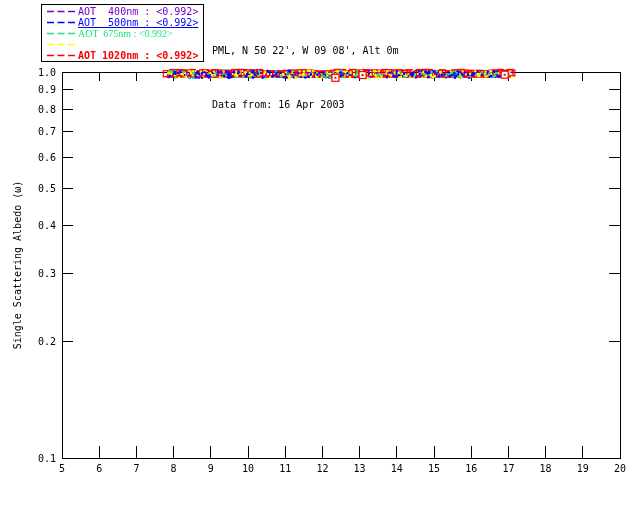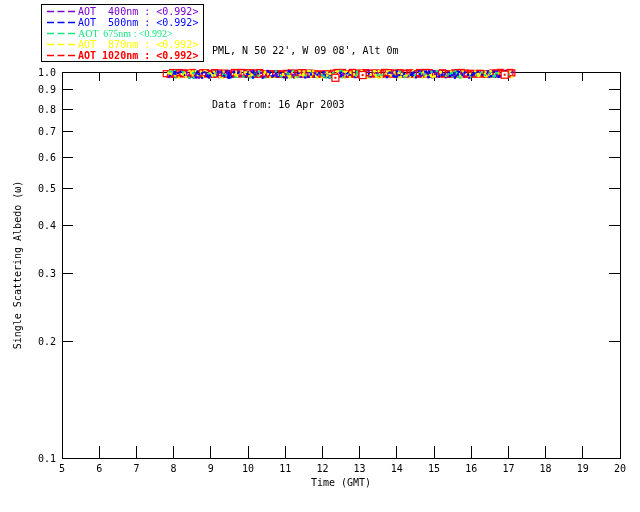--- a/index.html
+++ b/index.html
@@ -27,33 +27,32 @@
       <div class="legend-row">
         <svg class="legend-dash" width="33" height="11">
           <line x1="2" y1="5.5" x2="31" y2="5.5" stroke="#7700CC" stroke-width="1.5" stroke-dasharray="7 3.5"></line>
         </svg>
         <span class="legend-label" style="color: rgb(119, 0, 204);">AOT  400nm : &lt;0.992&gt;</span>
       </div>
       <div class="legend-row">
         <svg class="legend-dash" width="33" height="11">
           <line x1="2" y1="5.5" x2="31" y2="5.5" stroke="#0000FF" stroke-width="1.5" stroke-dasharray="7 3.5"></line>
         </svg>
-        <span class="legend-label" style="color: rgb(0, 0, 255);">AOT  500nm : &lt;0.992&gt;</span>
+        <span class="legend-label" style="color: rgb(0, 0, 255); text-decoration: underline;">AOT  500nm : &lt;0.992&gt;</span>
       </div>
       <div class="legend-row">
         <svg class="legend-dash" width="33" height="11">
           <line x1="2" y1="5.5" x2="31" y2="5.5" stroke="#16E683" stroke-width="1.5" stroke-dasharray="7 3.5"></line>
         </svg>
         <span class="legend-label" style="color: rgb(22, 230, 131); font-family: Liberation Serif, serif;">AOT  675nm : &lt;0.992&gt;</span>
       </div>
       <div class="legend-row">
         <svg class="legend-dash" width="33" height="11">
           <line x1="2" y1="5.5" x2="31" y2="5.5" stroke="#FFFF00" stroke-width="1.5" stroke-dasharray="7 3.5"></line>
         </svg>
-        <span class="legend-label" style="color: rgb(255, 255, 0);">AOT  870nm : &lt;0.992&gt;</span>
       </div>
       <div class="legend-row">
         <svg class="legend-dash" width="33" height="11">
           <line x1="2" y1="5.5" x2="31" y2="5.5" stroke="#FF0000" stroke-width="1.5" stroke-dasharray="7 3.5"></line>
         </svg>
         <span class="legend-label" style="color: rgb(255, 0, 0); font-weight: bold;">AOT 1020nm : &lt;0.992&gt;</span>
       </div>
     </div>
 
   <div id="header">
@@ -824,16 +823,15 @@
           <rect x="359.076" y="71.54496571423743" width="7" height="7" fill="#fff" stroke="#FF0000" stroke-width="1.2"></rect>
           <rect x="361.576" y="74.04496571423743" width="2" height="2" fill="#FF0000"></rect>
         </g>
         <g>
           <rect x="501.17999999999995" y="71.20389200550218" width="7" height="7" fill="#fff" stroke="#FF0000" stroke-width="1.2"></rect>
           <rect x="503.67999999999995" y="73.70389200550218" width="2" height="2" fill="#FF0000"></rect>
         </g>
       </g>
     </svg>
 
-  <div id="x-axis-title">Time (GMT)</div>
   <div id="y-axis-title">Single Scattering Albedo (ω)</div>
 
 </div>
 
 </body></html>

